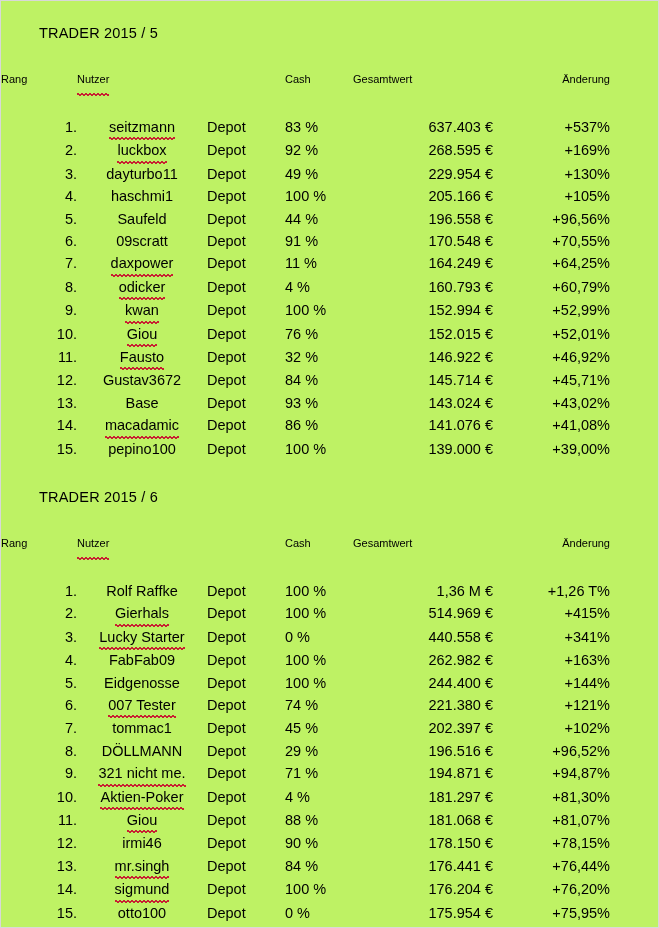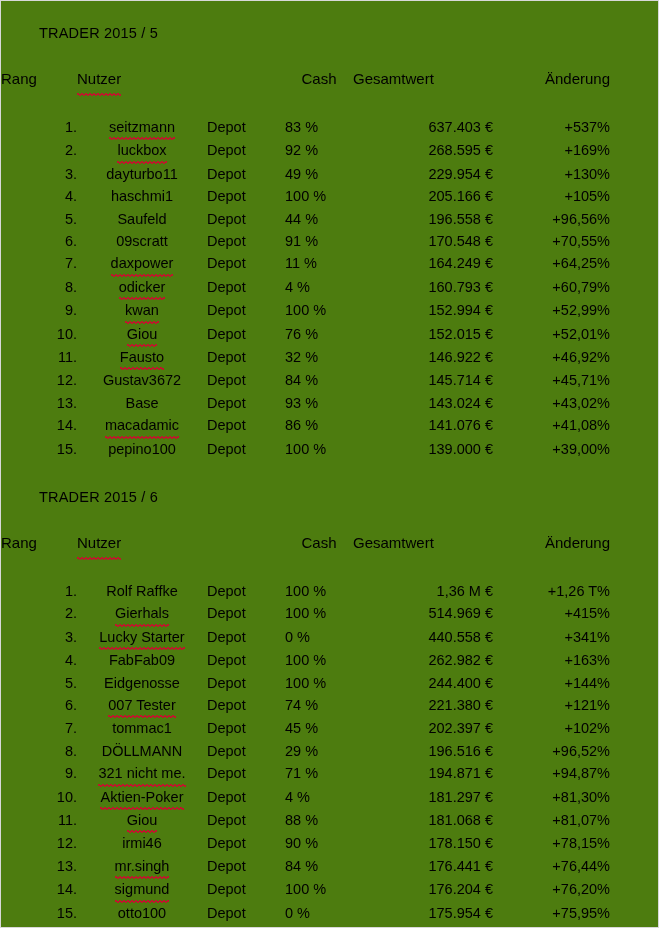--- a/index.html
+++ b/index.html
@@ -9,21 +9,21 @@
     background: #ffffff;
   }
   body {
     font-family: "Liberation Sans", sans-serif;
     color: #000000;
   }
   .page {
     position: relative;
     width: 659px;
     height: 928px;
-    background: #4d7c0f;
+    background: #bef264;
     box-sizing: border-box;
     border: 1px solid #d8d8d8;
     overflow: hidden;
   }
   .section {
     position: absolute;
     left: 0;
     width: 659px;
   }
   #section-0 { top: 22px; }
@@ -51,21 +51,21 @@
   table.rank-table th,
   table.rank-table td {
     padding: 0;
     font-weight: normal;
     vertical-align: baseline;
     white-space: nowrap;
   }
   thead tr.head-row th {
     height: 30px;
     line-height: 30px;
-    font-size: 15px;
+    font-size: 11px;
   }
   tbody tr.data-row td {
     height: 22.4px;
     line-height: 22.4px;
     font-size: 14.5px;
   }
 
   
   col.c-rank   { width: 76px; }
   col.c-user   { width: 130px; }
@@ -77,21 +77,21 @@
 
   .cell-rank   { text-align: right; padding-right: 12px; }
   .cell-user   { text-align: center;  padding-left: 8px; }
   .cell-depot  { text-align: left;  padding-left: 8px; }
   .cell-cash   { text-align: left; padding-right: 2px; }
   .cell-total  { text-align: right; padding-right: 2px; }
   .cell-change { text-align: right; padding-right: 4px; }
 
   .head-rank   { text-align: left;  padding-left: 28px; }
   .head-user   { text-align: left;  padding-left: 8px; }
-  .head-cash   { text-align: center; padding-right: 2px; }
+  .head-cash   { text-align: left; padding-right: 2px; }
   .head-total  { text-align: left; padding-right: 2px; }
   .head-change { text-align: right; padding-right: 4px; }
 
   
   .squiggle {
     position: relative;
     display: inline-block;
     padding-bottom: 1px;
   }
   .squiggle::after {

